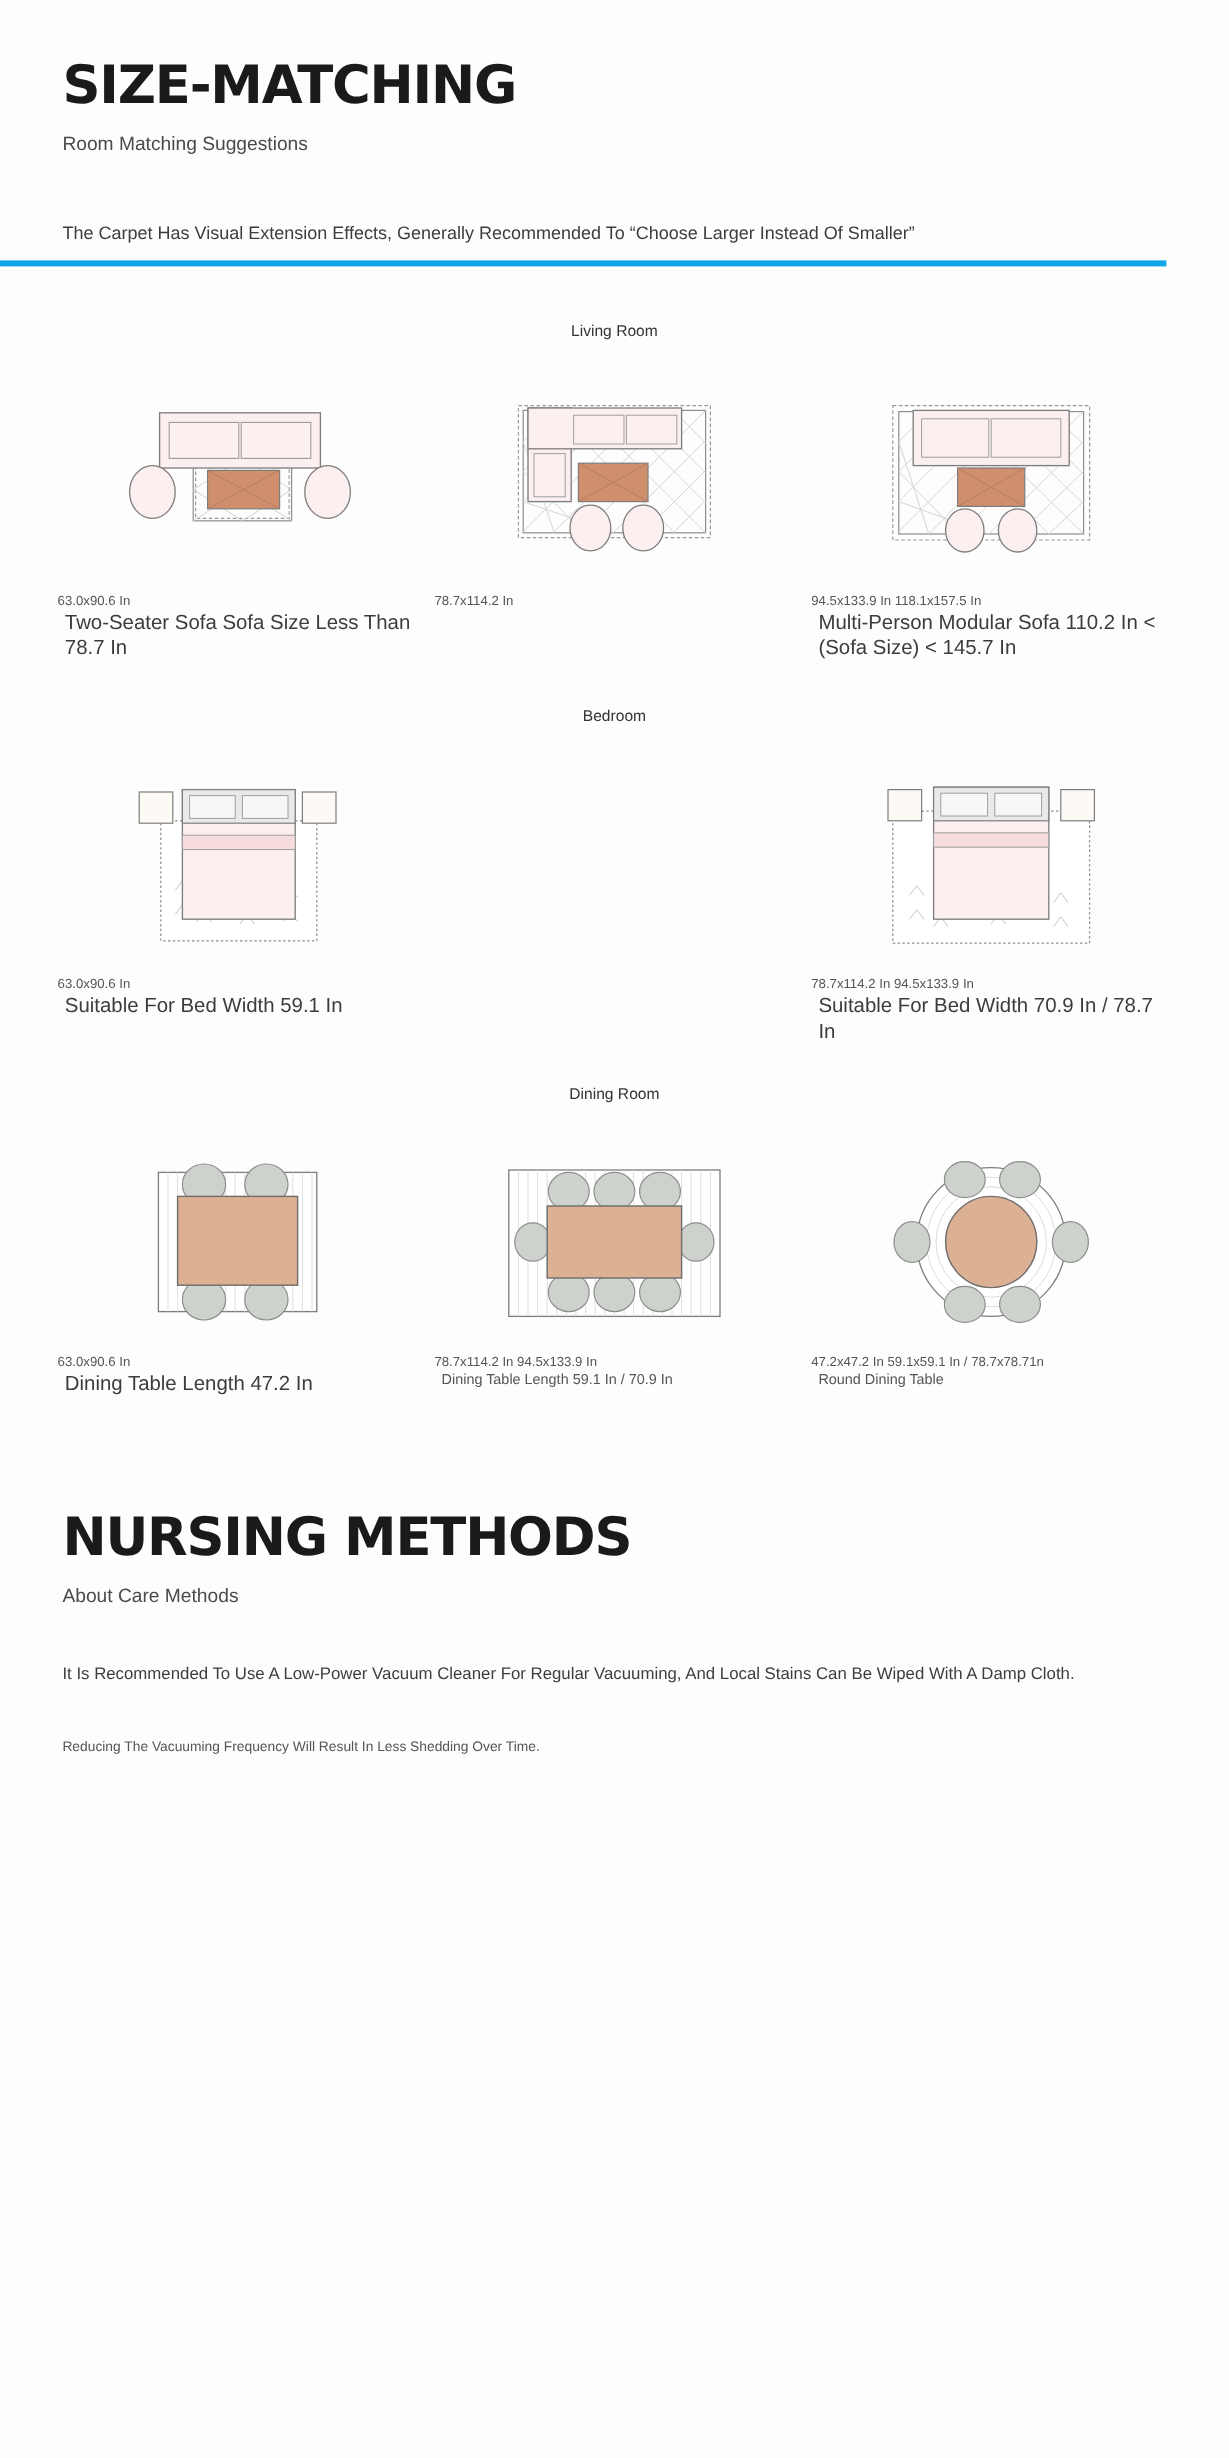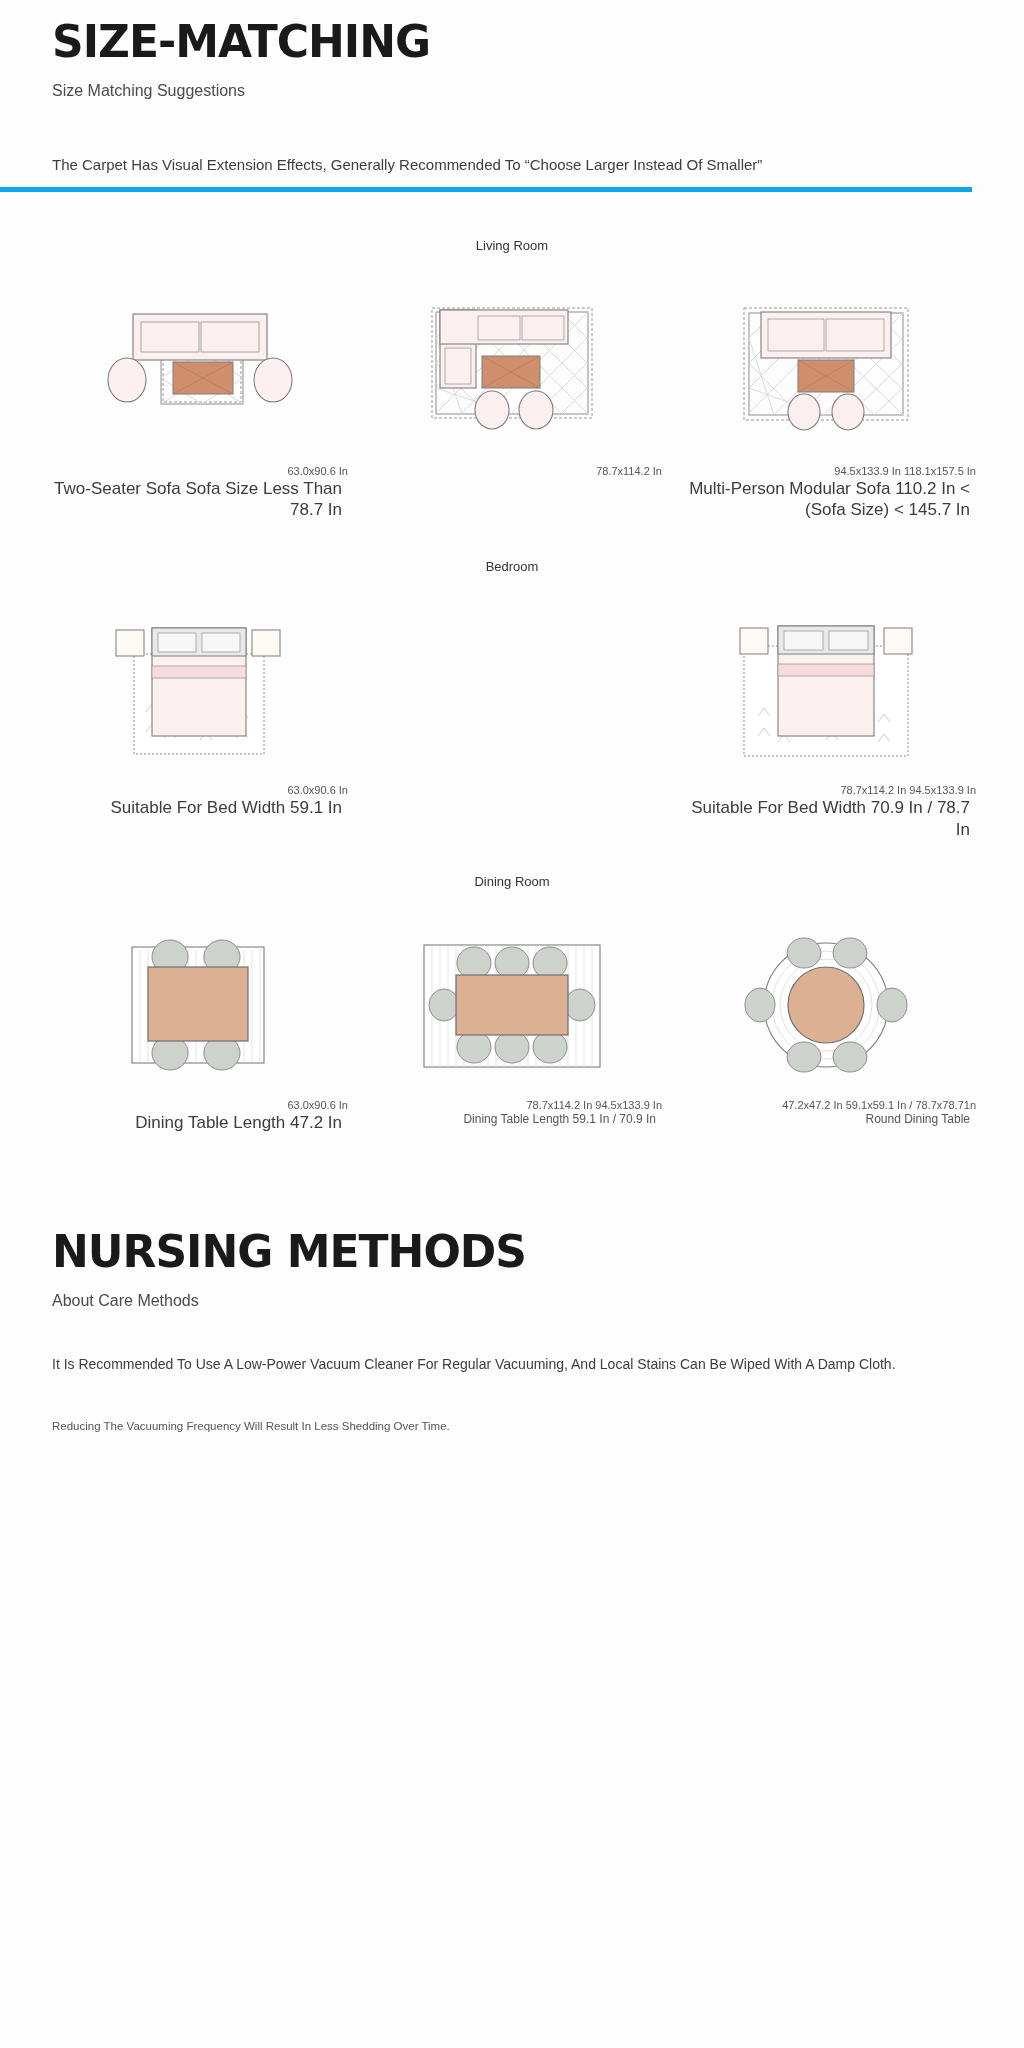--- a/index.html
+++ b/index.html
@@ -55,21 +55,21 @@
     padding: 0;
   }
 
   
   .cards {
     display: flex;
     justify-content: space-between;
     padding: 0 48px;
     align-items: flex-start;
   }
-  .card { width: 300px; text-align: right; }
+  .card { width: 300px; text-align: left; }
   .art-wrap {
     height: 170px;
     display: flex;
     align-items: center;
     justify-content: center;
   }
   .dim {
     font-size: 11px;
     color: #555;
     margin-top: 8px;
@@ -94,23 +94,23 @@
   }
   .care-line.tiny { font-size: 11.5px; color: #555; }
 
   svg { display: block; }
 </style>
 </head>
 <body>
 
 <div class="page">
 
-  <div class="section-head" style="padding-top:20px;">
+  <div class="section-head" style="padding-top:50px;">
     <h1 class="big-title">SIZE-MATCHING</h1>
-    <p class="sub-title">Size Matching Suggestions</p>
+    <p class="sub-title">Room Matching Suggestions</p>
   </div>
 
   <div style="height:56px"></div>
   <p class="lead-note">The Carpet Has Visual Extension Effects, Generally Recommended To “Choose Larger Instead Of Smaller”</p>
 
   <div style="height:46px"></div>
   <p class="room-label">Living Room</p>
 
   <div style="height:34px"></div>
   <div class="cards">

